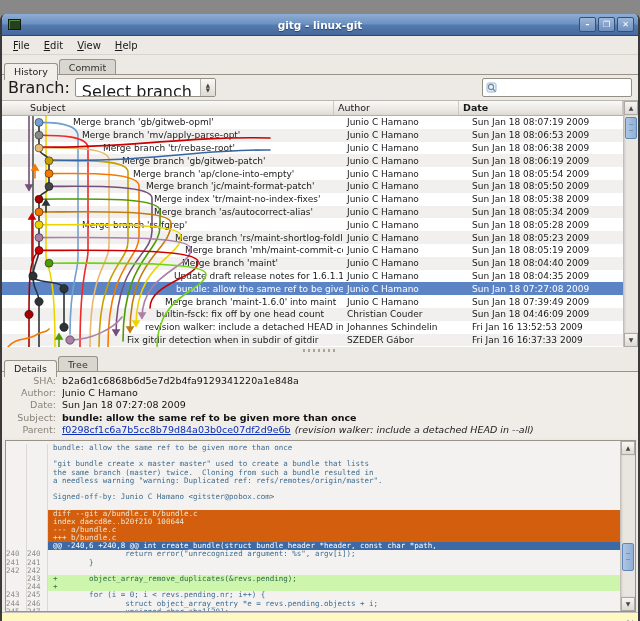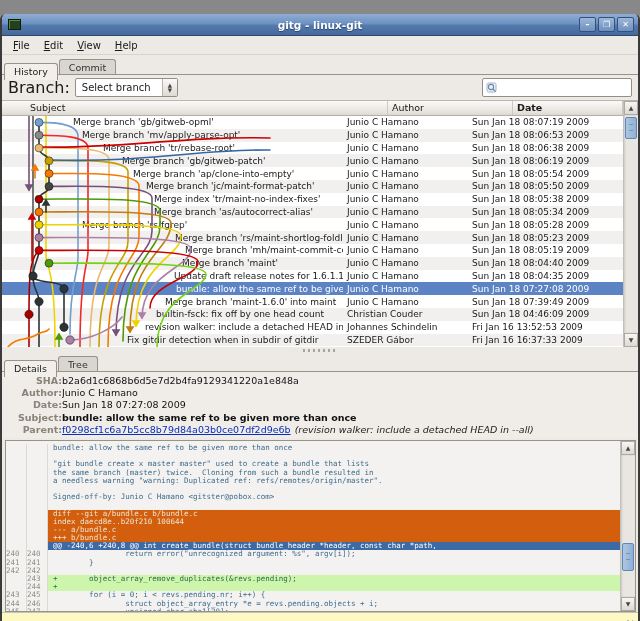--- a/index.html
+++ b/index.html
@@ -32,35 +32,35 @@
   .tabstrip{height:19px;flex:none;display:flex;align-items:flex-end;padding:0 2px;background:#EDEAE6;}
   .tab{font-size:9.5px;padding:2px 9px 3px;border:1px solid #989288;border-bottom:none;
     border-radius:3px 3px 0 0;margin-right:1px;color:#222;}
   .tab.active{background:#F2EFEB;height:17px;position:relative;top:6px;z-index:2;}
   .tab.inactive{background:#D9D5CF;height:15px;color:#333;}
   .page{flex:1;display:flex;flex-direction:column;border-top:1px solid #989288;background:#EDEAE6;min-height:0;}
   
   .toolbar{height:25px;flex:none;display:flex;align-items:center;padding:0 6px;gap:5px;}
   .branch-label{font-size:16px;color:#1a1a1a;}
   .combo{display:flex;height:19px;border:1px solid #948F86;border-radius:2px;background:#fff;overflow:hidden;}
-  .combo .combo-text{font-size:10px;padding:3px 8px 0 6px;color:#1a1a1a;min-width:86px;}
+  .combo .combo-text{font-size:16px;padding:3px 8px 0 6px;color:#1a1a1a;min-width:86px;}
   .combo .stepper{width:15px;border-left:1px solid #B8B4AC;
     background:linear-gradient(#FAF9F7,#DEDAD3);display:flex;flex-direction:column;
     align-items:center;justify-content:center;font-size:5.5px;line-height:4.5px;color:#444;}
   .search-wrap{margin-left:auto;display:flex;align-items:center;width:150px;height:19px;
     border:1px solid #948F86;border-radius:2px;background:#fff;padding:0 3px;}
   .search-wrap svg{flex:none;}
   .search-input{border:none;outline:none;flex:1;height:15px;font-size:10px;min-width:0;background:transparent;}
   
   .list-area{flex:none;display:flex;border-top:1px solid #B9B5AF;background:#fff;}
   .list-main{flex:1;min-width:0;position:relative;}
   .list-header{display:flex;height:15px;font-size:9.5px;color:#1a1a1a;
     background:linear-gradient(#FBFAF8,#E6E2DC 80%,#DCD8D1);border-bottom:1px solid #B5B1AA;}
   .hcell{border-right:1px solid #CDC9C3;padding-top:1px;overflow:hidden;white-space:nowrap;}
-  .hc-subject{width:386px;padding-left:28px;}
+  .hc-subject{width:332px;padding-left:28px;}
   .hc-author{width:125px;padding-left:4px;}
   .hc-date{flex:1;padding-left:4px;font-weight:bold;}
   .rows-wrap{position:relative;height:231px;overflow:hidden;background:#fff;}
   .crow{display:flex;height:12.8px;font-size:9px;color:#1a1a1a;align-items:center;}
   .crow:nth-child(even){background:#F1F0EE;}
   .crow.selected{background:#5C84C4;color:#fff;}
   .c-subject{width:341px;flex:none;white-space:nowrap;overflow:hidden;}
   .c-author{width:125px;flex:none;padding-left:4px;white-space:nowrap;overflow:hidden;}
   .c-date{flex:1;padding-left:4px;white-space:nowrap;overflow:hidden;}
   .graph-svg{position:absolute;left:0;top:0;pointer-events:none;z-index:3;}
@@ -74,21 +74,21 @@
     background:linear-gradient(90deg,#AFC6E2,#8FAFD4);}
   .sthumb::after{content:"";position:absolute;left:3px;right:3px;top:45%;height:1px;
     box-shadow:0 -3px 0 #7496BD,0 0 0 #7496BD,0 3px 0 #7496BD;}
   
   .splitter{height:7px;flex:none;display:flex;align-items:center;justify-content:center;background:#EDEAE6;}
   .grip{width:34px;height:3px;background:repeating-linear-gradient(90deg,#A9A49D 0 2px,transparent 2px 5px);}
   
   .dtabstrip{height:17px;flex:none;display:flex;align-items:flex-end;padding:0 2px;}
   .details-box{flex:none;border-top:1px solid #989288;padding:3px 4px 2px;background:#F0EDE9;}
   .frow{display:flex;font-size:9.5px;line-height:12.2px;}
-  .flabel{width:56px;flex:none;text-align:right;color:#8A8378;font-weight:bold;}
+  .flabel{width:56px;flex:none;text-align:right;color:#8A8378;padding-right:6px;}
   .fvalue{color:#111;white-space:nowrap;overflow:hidden;}
   .fvalue.bold{font-weight:bold;}
   .fvalue a{color:#0A2FB9;text-decoration:underline;}
   .fdesc{font-style:italic;color:#222;margin-left:4px;white-space:nowrap;}
   
   .textview{flex:1;min-height:0;margin:2px 2px 0 3px;border:1px solid #989288;
     background:#F3F2F0;display:flex;overflow:hidden;}
   .tv-lines{flex:1;min-width:0;padding-top:3px;overflow:hidden;}
   .dl{display:flex;height:8.2px;line-height:8.3px;font-family:"DejaVu Sans Mono","Liberation Mono",monospace;font-size:7.5px;}
   .dl .go,.dl .gn{width:21px;flex:none;text-align:left;padding-right:11px;color:#918E89;

